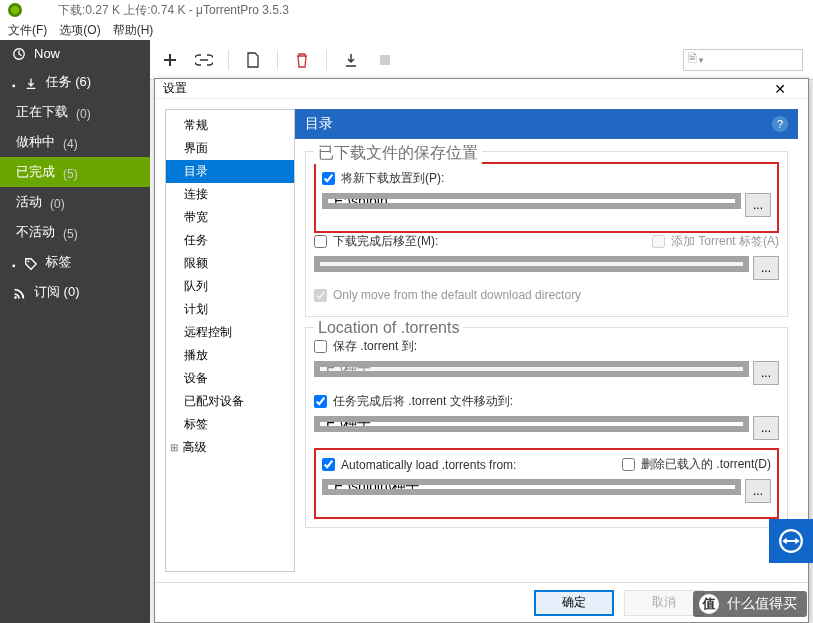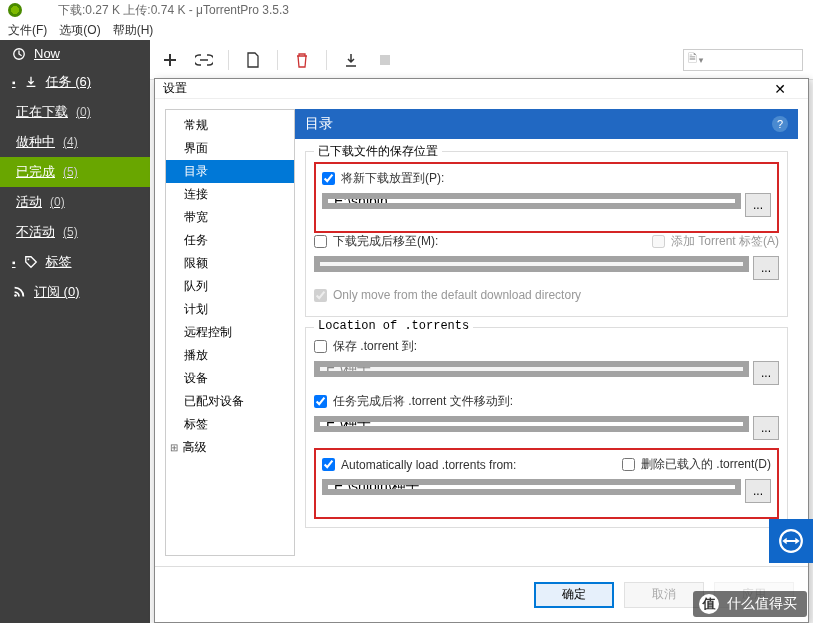--- a/index.html
+++ b/index.html
@@ -7,21 +7,21 @@
 
 .titlebar { height: 20px; background: #fff; color: #6a6a6a; font-size: 12px; padding: 2px 8px; display: flex; align-items: center; gap: 32px; }
 .titlebar .logo { width: 14px; height: 14px; background: radial-gradient(circle, #7fba00 40%, #4a8a00 41%); border-radius: 50%; margin-right: 4px; }
 
 .menubar { height: 20px; background: #fff; color: #333; font-size: 12px; padding: 2px 8px; display: flex; gap: 12px; align-items: center; }
 .menubar span { cursor: default; }
 
 .main { display: flex; height: calc(100% - 40px); }
 
 .sidebar { width: 150px; background: #3e3e3e; color: #fff; font-size: 13px; padding-top: 0; }
-.sb-item { padding: 6px 12px 6px 16px; cursor: pointer; display: flex; align-items: center; gap: 8px; text-decoration: underline; }
+.sb-item { padding: 6px 12px 6px 16px; cursor: pointer; display: flex; align-items: flex-end; gap: 8px; }
 .sb-item.top { padding-left: 12px; font-weight: normal; }
 .sb-item.selected { background: #69a600; }
 .sb-item.header { padding-left: 12px; }
 .sb-icon { width: 14px; height: 14px; display: inline-block; }
 .sb-count { color: #ccc; font-size: 12px; }
 
 .content { flex: 1; background: #f5f5f5; position: relative; }
 
 .toolbar { height: 40px; background: #fff; border-bottom: 1px solid #ddd; display: flex; align-items: center; padding: 0 10px; gap: 14px; }
 .tb-btn { width: 20px; height: 20px; display: flex; align-items: center; justify-content: center; color: #333; cursor: pointer; }
@@ -38,32 +38,32 @@
 .cat-item { padding: 3px 4px 3px 18px; cursor: pointer; }
 .cat-item.selected { background: #0078d7; color: #fff; }
 .cat-item.expandable::before { content: "⊞"; position: relative; left: -14px; margin-right: -10px; color: #666; font-size: 10px; }
 
 .panel { flex: 1; display: flex; flex-direction: column; overflow: hidden; }
 .panel-header { background: #2168c2; color: #fff; padding: 6px 10px; font-size: 14px; display: flex; align-items: center; }
 .panel-help { margin-left: auto; width: 16px; height: 16px; border-radius: 50%; background: #4a8ad0; text-align: center; font-size: 11px; line-height: 16px; cursor: pointer; }
 .panel-content { flex: 1; padding: 12px 10px 0 10px; font-size: 12px; color: #333; overflow-y: auto; }
 
 .group { border: 1px solid #ddd; padding: 10px 8px 8px 8px; margin-bottom: 10px; position: relative; }
-.group-title { position: absolute; top: -9px; left: 8px; background: #fff; padding: 0 4px; font-size: 12px; color: #000000; font-family: Liberation Mono, monospace; }
+.group-title { position: absolute; top: -9px; left: 8px; background: #fff; padding: 0 4px; font-size: 16px; color: #737373; }
 .row { display: flex; align-items: center; gap: 6px; margin-bottom: 6px; }
 .chk { width: 13px; height: 13px; }
 .chk-label { cursor: default; }
 .chk-label.disabled { color: #999; }
 .path-row { display: flex; gap: 4px; margin-top: 4px; margin-bottom: 8px; }
 .path-input { flex: 1; height: 16px; border: 6px solid #a3a3a3; padding: 0 6px; font-size: 14px; }
 .path-input.disabled { background: #f5f5f5; color: #888; }
 .browse-btn { width: 26px; height: 24px; border: 1px solid #aaa; background: #e9e9e9; cursor: pointer; font-size: 12px; }
 .highlight-box { border: 2px solid #d52525; padding: 6px; margin-bottom: 0; }
 
-.settings-footer { height: 56px; border-top: 1px solid #ddd; display: flex; align-items: center; justify-content: flex-end; padding: 0 14px; gap: 10px; }
+.settings-footer { height: 40px; border-top: 1px solid #ddd; display: flex; align-items: center; justify-content: flex-end; padding: 0 14px; gap: 10px; }
 .dlg-btn { min-width: 80px; height: 26px; border: 1px solid #aaa; background: #e9e9e9; font-size: 12px; cursor: pointer; }
 .dlg-btn.primary { border: 2px solid #0078d7; background: #e6f0fb; }
 
 .watermark { position: absolute; right: 6px; bottom: 6px; background: rgba(0,0,0,0.55); color: #fff; font-size: 14px; padding: 4px 10px 4px 34px; border-radius: 3px; }
 .watermark::before { content: "值"; position: absolute; left: 6px; top: 3px; width: 20px; height: 20px; background: #fff; color: #333; border-radius: 50%; font-size: 13px; line-height: 20px; text-align:center; font-weight:bold; }
 .tv-badge { position:absolute; right:0; bottom:60px; width:44px; height:44px; background:#1067c9; display:flex; align-items:center; justify-content:center; }
 .tv-badge svg { width:26px; height:26px; }
 </style>
 </head>
 <body>

